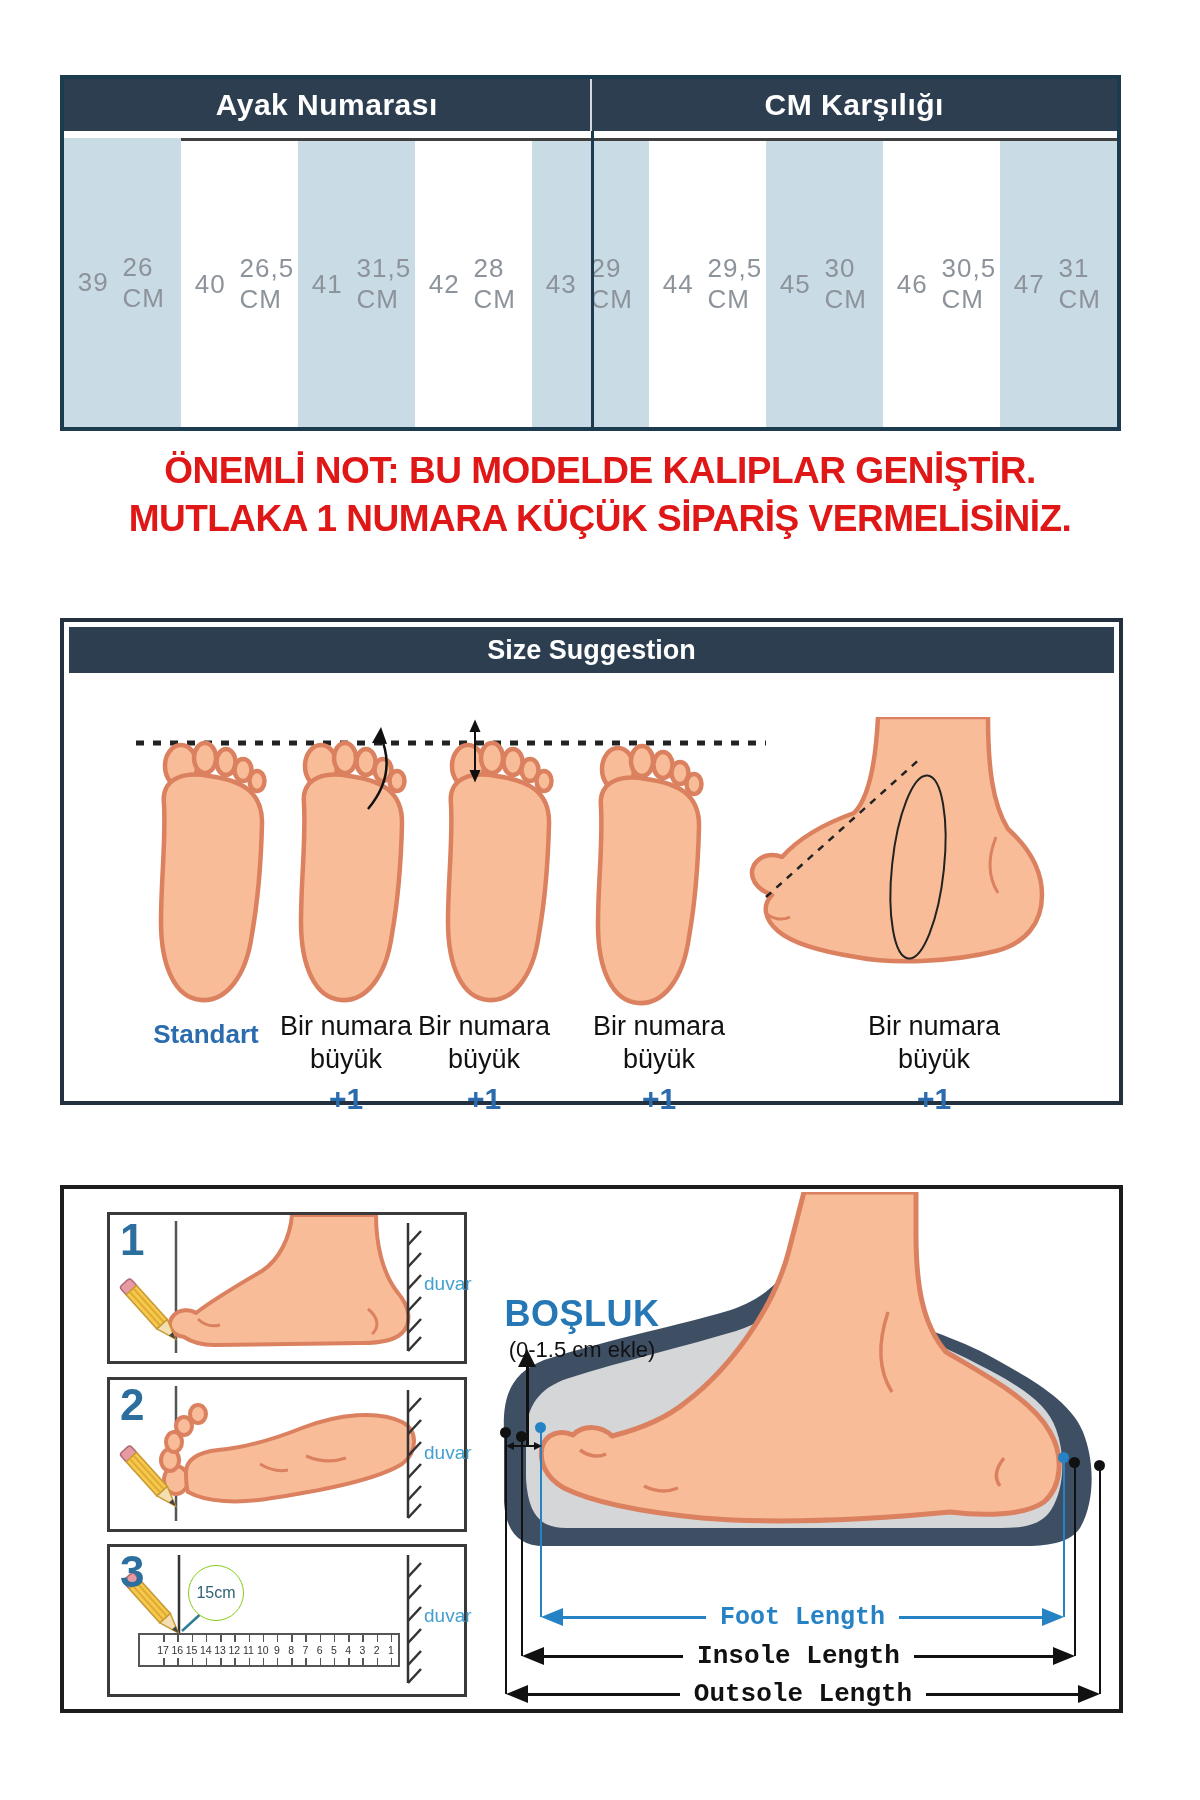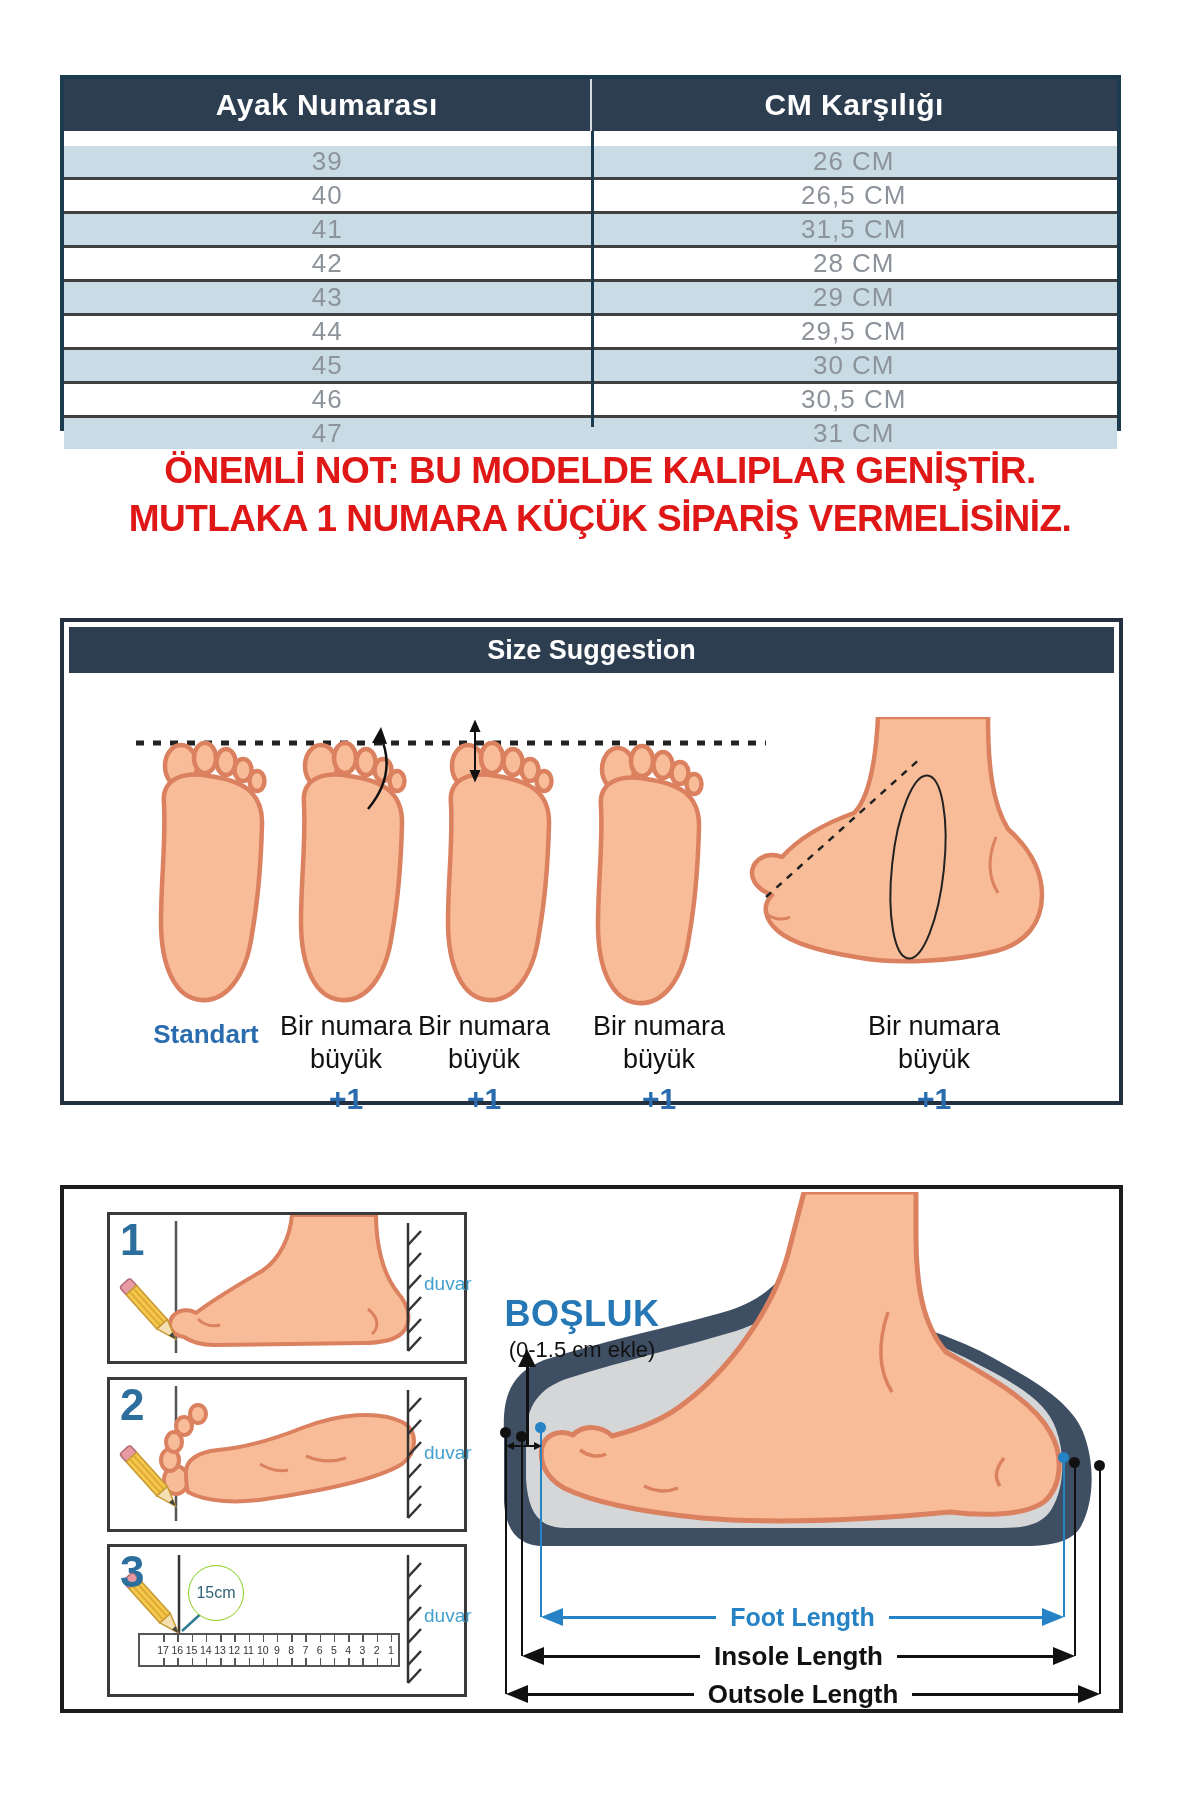--- a/index.html
+++ b/index.html
@@ -7,21 +7,21 @@
         font-family:"Liberation Sans","DejaVu Sans",sans-serif;}
 
   
   .size-table{position:absolute;left:60px;top:75px;width:1061px;height:356px;
     border:4px solid #1d3b4f;box-sizing:border-box;background:#fff;}
   .st-header{display:flex;height:52px;background:#2d3e50;}
   .hcell{flex:1;display:flex;align-items:center;justify-content:center;color:#fff;
     font-size:30px;font-weight:bold;letter-spacing:.5px;}
   .hcell.hr{border-left:2px solid rgba(255,255,255,.8);}
   .st-spacer{height:7px;background:#fff;}
-  .st-rows{display:flex;flex-direction:column;height:289px;margin-top:8px;}
+  .st-rows{display:flex;height:289px;}
   .st-row{flex:1;display:flex;}
   .st-row + .st-row{border-top:3px solid #404040;}
   .st-row:nth-child(odd){background:#c9dbe5;}
   .st-row:nth-child(even){background:#ffffff;}
   .cell{flex:1;display:flex;align-items:center;justify-content:center;
     color:#8d939b;font-size:26px;letter-spacing:1px;}
   .col-divider{position:absolute;left:50%;top:52px;bottom:0;width:3px;background:#1d3b4f;}
 
   
   .warning{position:absolute;left:0;top:447px;width:100%;text-align:center;
@@ -56,21 +56,21 @@
 
   .shoe-svg{position:absolute;left:420px;top:3px;z-index:1;}
 
   .dot{position:absolute;width:11px;height:11px;border-radius:50%;z-index:6;}
   .dot.black{background:#111;}
   .dot.blue{background:#2583c5;}
   .vline{position:absolute;width:2px;z-index:4;}
   .vline.black{background:#111;}
   .vline.blue{background:#2583c5;}
 
-  .measure-arrow{position:absolute;height:26px;display:flex;align-items:center;z-index:5;}
+  .measure-arrow{position:absolute;height:26px;display:flex;align-items:center;z-index:5;font-family:Liberation Mono, monospace;}
   .ah{width:0;height:0;border-top:9px solid transparent;border-bottom:9px solid transparent;}
   .ah.l.blk{border-right:22px solid #111;} .ah.r.blk{border-left:22px solid #111;}
   .ah.l.blu{border-right:22px solid #2583c5;} .ah.r.blu{border-left:22px solid #2583c5;}
   .aline{flex:1;height:3px;} .aline.blk{background:#111;} .aline.blu{background:#2583c5;}
   .atext{padding:0 14px;white-space:nowrap;font-weight:bold;}
   .atext.blk{color:#111;font-size:26px;} .atext.blu{color:#2583c5;font-size:25px;}
 
   
   .ruler{position:absolute;left:28px;top:86px;width:262px;height:34px;background:#fff;
     border:2px solid #555;box-sizing:border-box;display:flex;z-index:3;}

